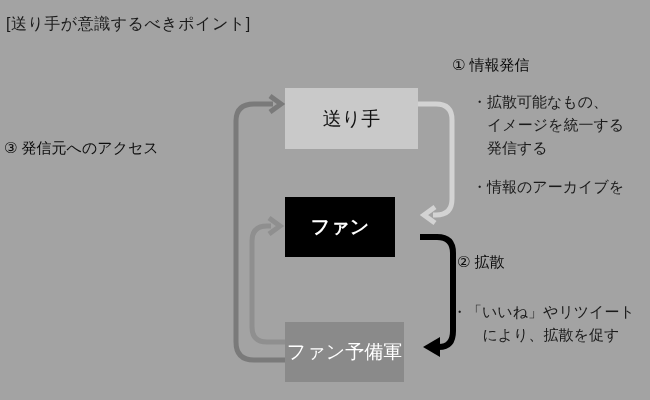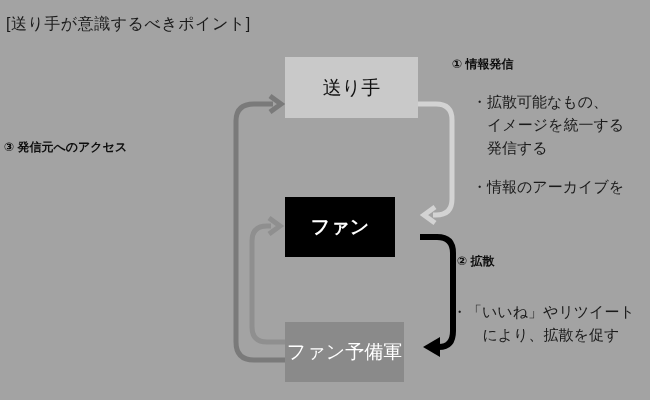--- a/index.html
+++ b/index.html
@@ -13,22 +13,22 @@
   }
   .abs { position: absolute; }
   .page-title {
     left: 6px; top: 14px;
     font-size: 16px;
     letter-spacing: 0.5px;
     color: #1a1a1a;
     white-space: nowrap;
   }
   .sec-heading {
-    font-size: 12px;
-    font-weight: bold;
+    font-size: 15px;
+    font-weight: normal;
     white-space: nowrap;
     color: #0d0d0d;
   }
   .bullet-line {
     font-size: 15px;
     line-height: 23px;
     white-space: pre;
     color: #1a1a1a;
   }
   .bullet { margin: 0 0 16px 0; }
@@ -68,21 +68,21 @@
     </g>
 
     <g>
       <path d="M 420 237 L 437 237 Q 453 237 453 253 L 453 331 Q 453 347 439 347" fill="none" stroke-width="6" stroke="#000000"></path>
       <polygon points="423,347 440,337 440,357" fill="#000000"></polygon>
     </g>
   </svg>
 
   <div class="abs page-title">[送り手が意識するべきポイント]</div>
 
-  <div class="node-box dark-text" style="left: 285px; top: 57px; width: 133px; height: 61px; background: rgb(201, 201, 201);">
+  <div class="node-box dark-text" style="left: 285px; top: 88px; width: 133px; height: 61px; background: rgb(201, 201, 201);">
     <span>送り手</span>
   </div>
   <div class="node-box light-text" style="left: 285px; top: 197px; width: 110px; height: 60px; background: rgb(0, 0, 0); font-weight: bold;">
     <span>ファン</span>
   </div>
   <div class="node-box light-text" style="left: 285px; top: 322px; width: 119px; height: 60px; background: rgb(138, 138, 138);">
     <span>ファン予備軍</span>
   </div>
 
   <div class="abs" style="left:452px; top:56px;">

